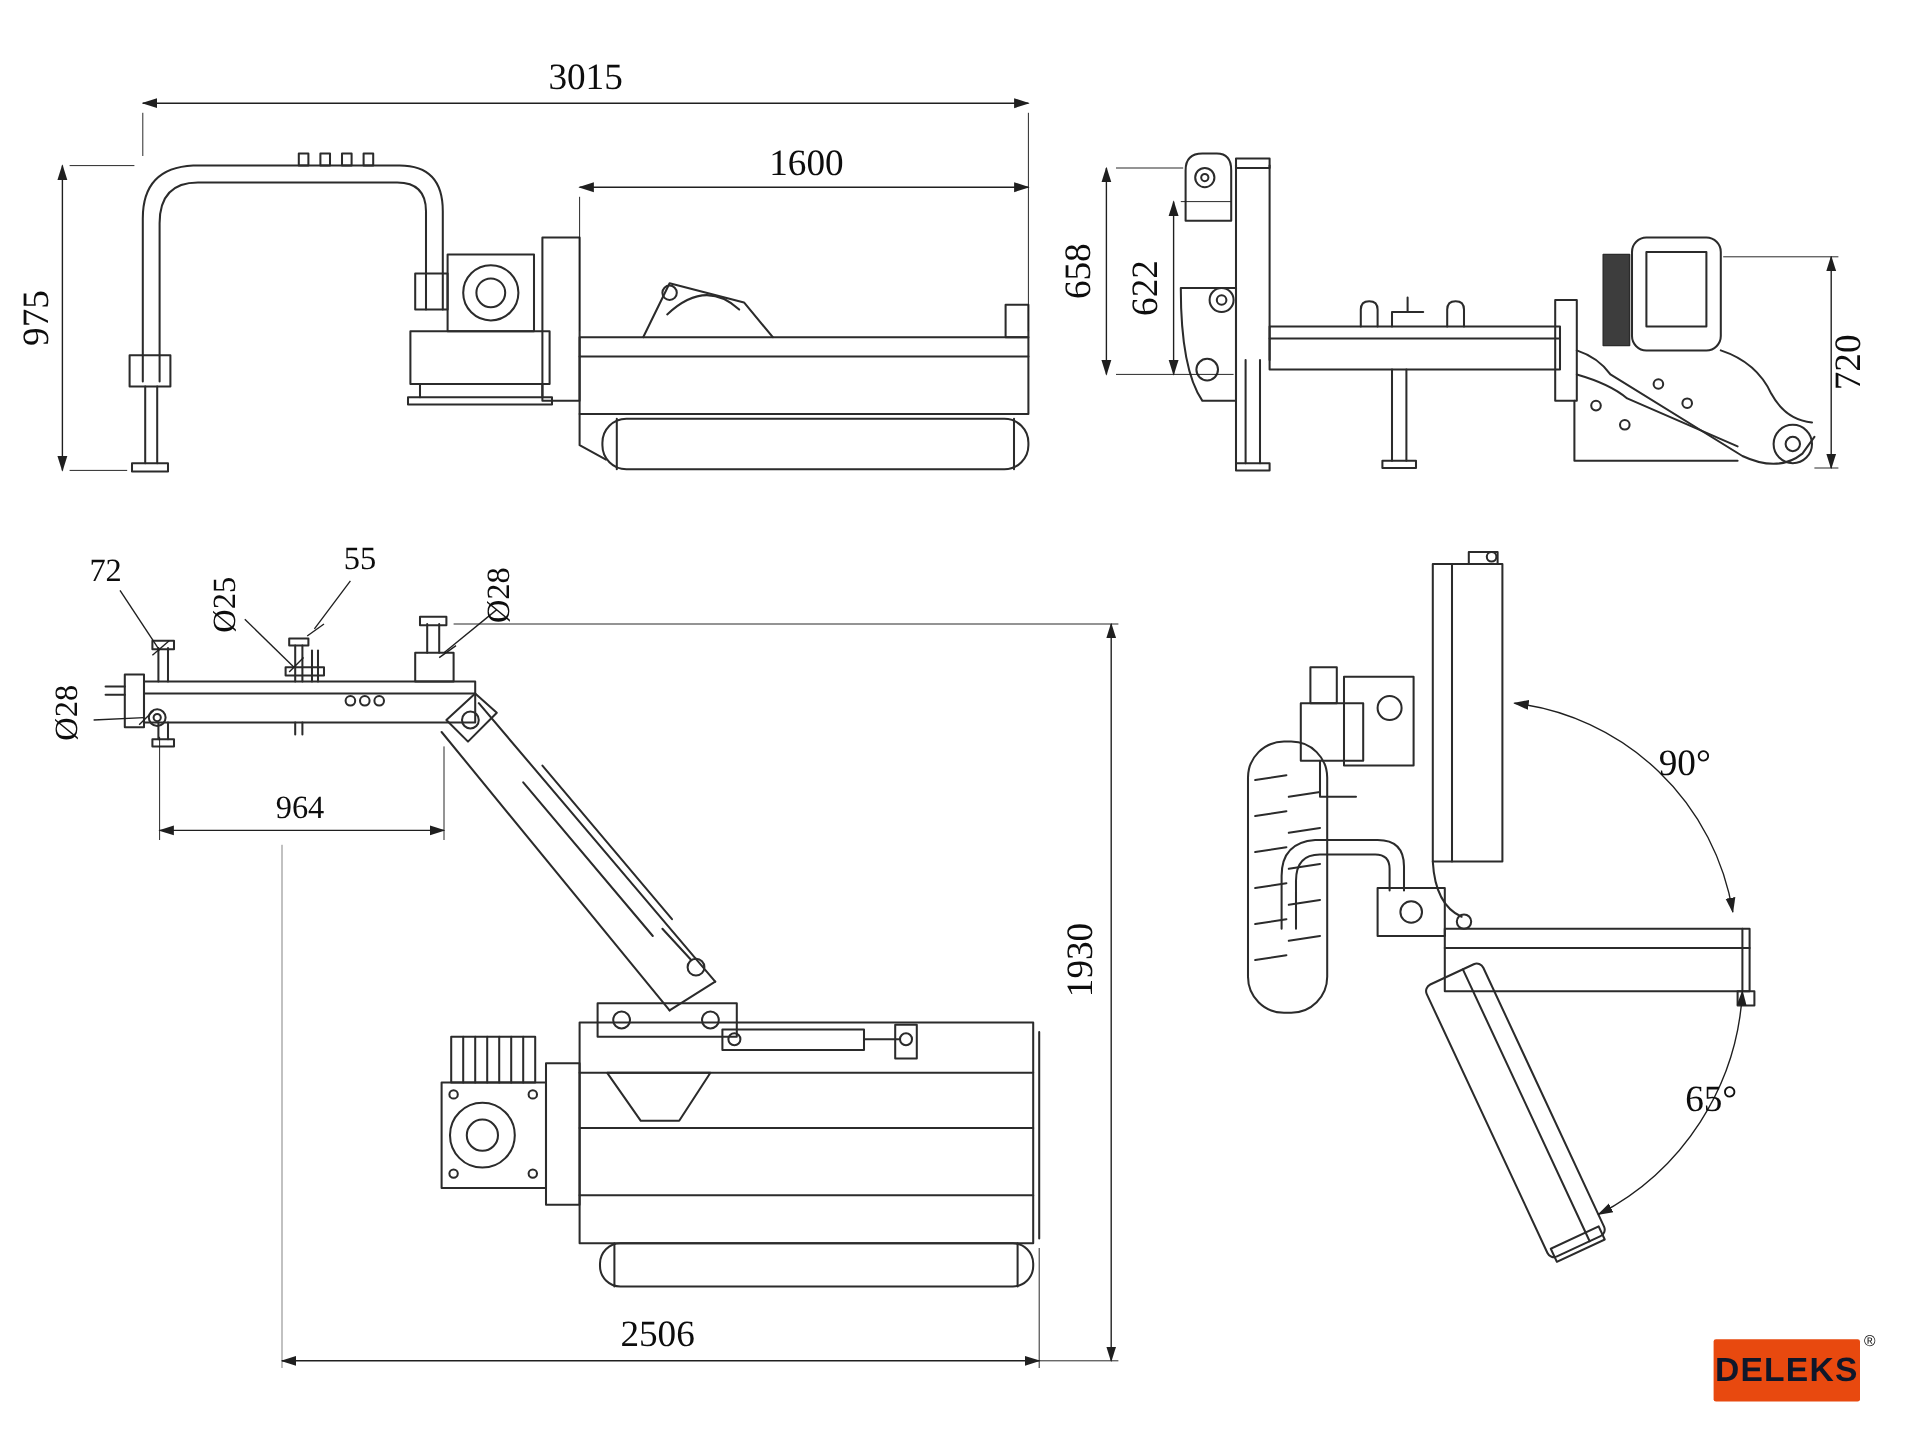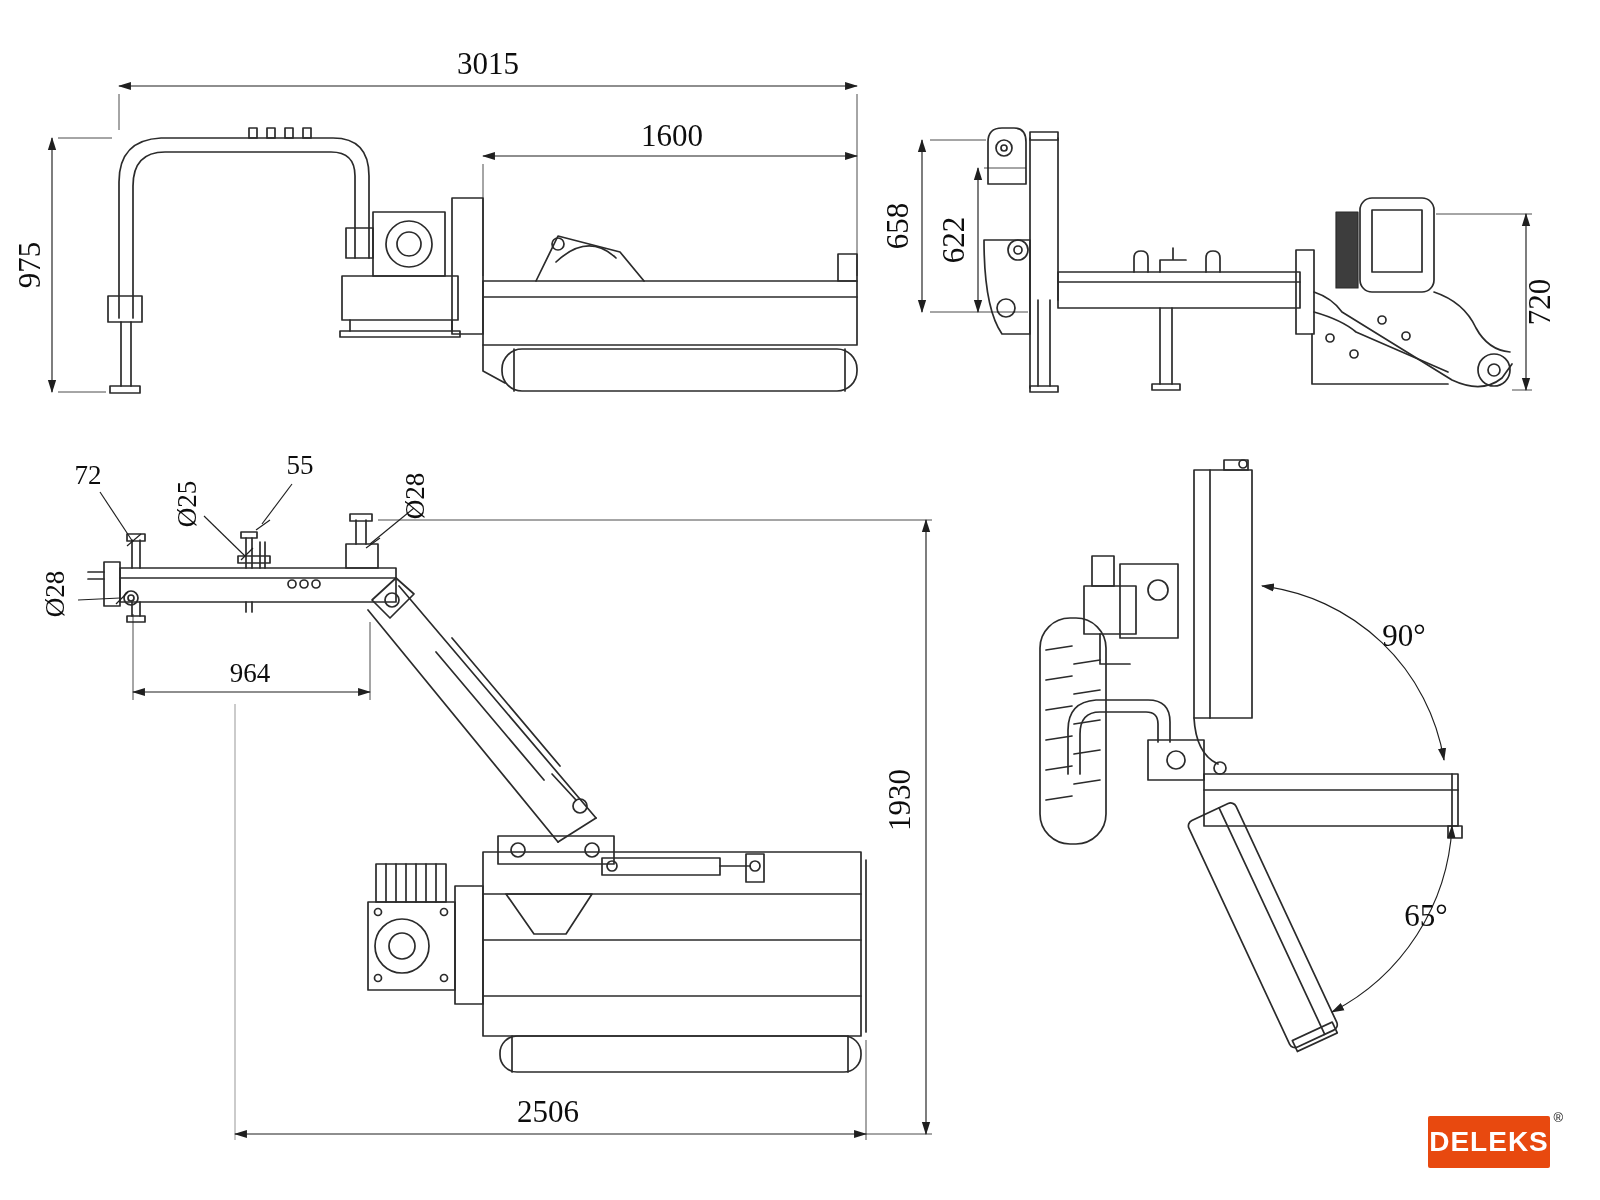--- a/index.html
+++ b/index.html
@@ -273,17 +273,17 @@
   </g>
   <g>
     <path class="dim" d="M1262,586 A210,210 0 0 1 1444,760" marker-start="url(#arr)" marker-end="url(#arr)"></path>
     <path class="dim" d="M1452,826 A222,222 0 0 1 1332,1012" marker-start="url(#arr)" marker-end="url(#arr)"></path>
     <text class="t31 mid" x="1404" y="646">90°</text>
     <text class="t31 mid" x="1426" y="926">65°</text>
   </g>
 </svg>
 
   <div class="logo" style="background: rgb(232, 73, 15);">
-    <span class="logo-text" style="color: #ffffff;">DELEKS</span>
+    <span class="logo-text" style="color: #0f172a;">DELEKS</span>
     <span class="logo-reg">®</span>
   </div>
 
 </div>
 
 </body></html>

